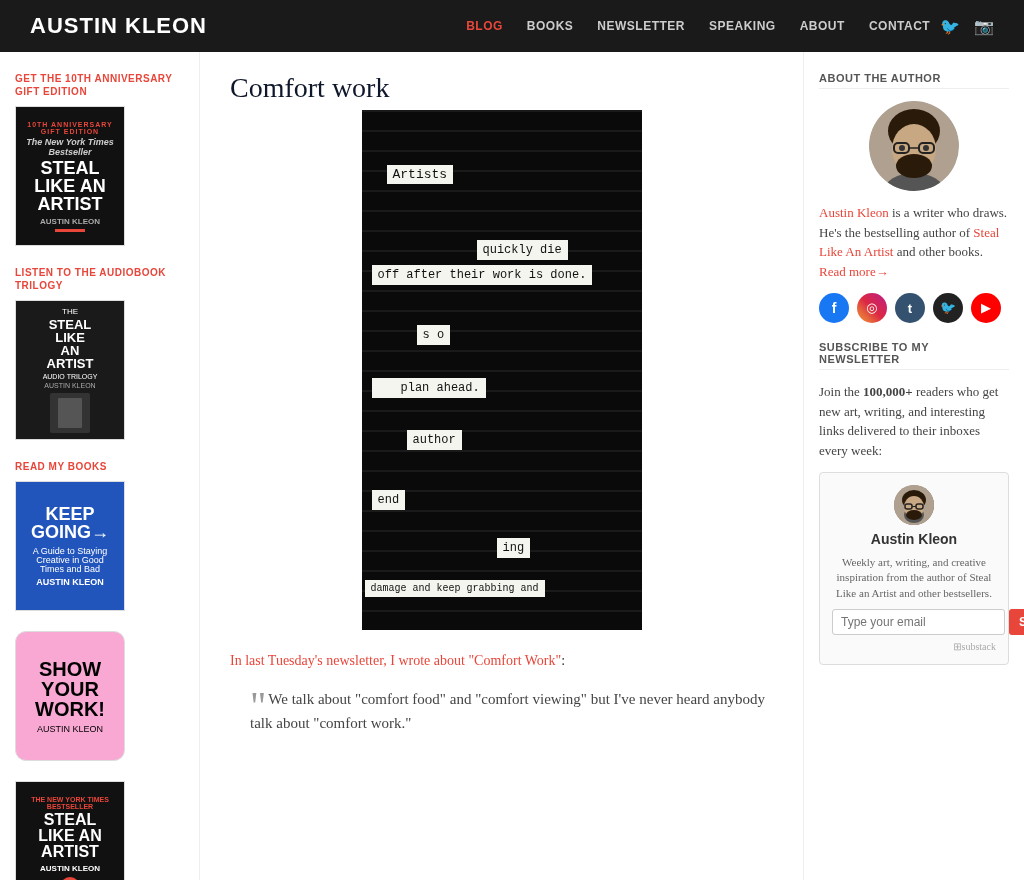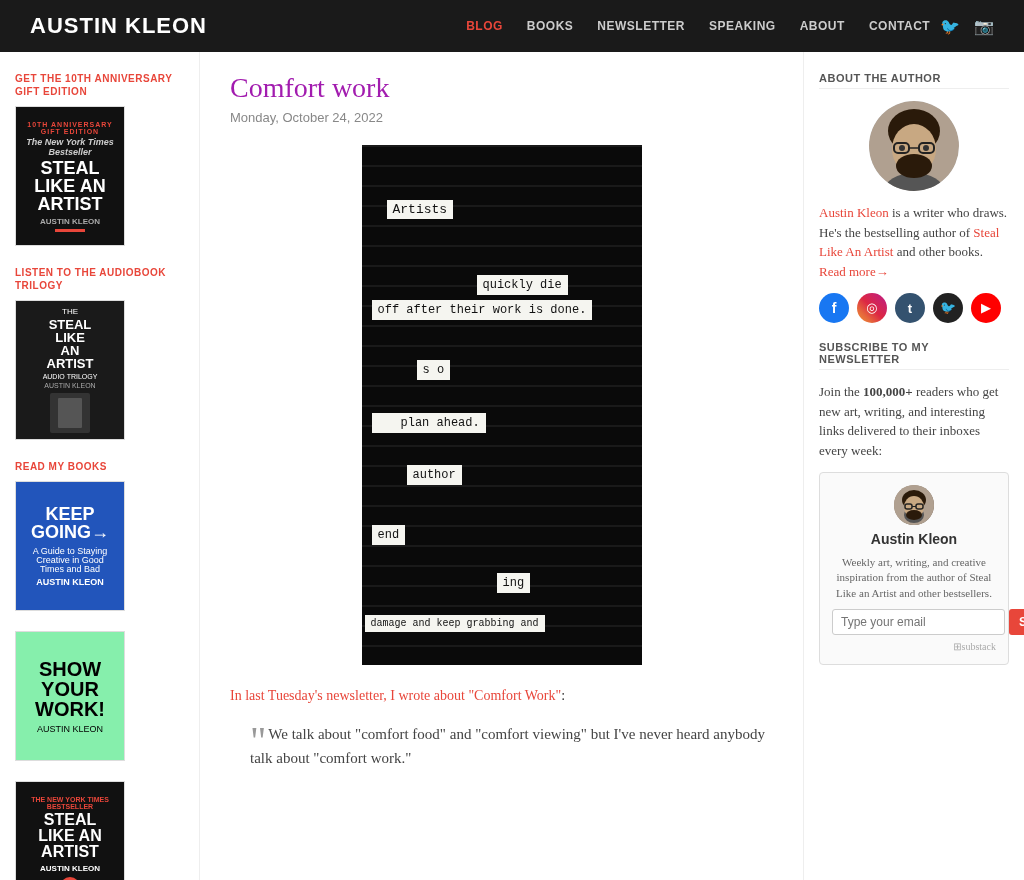--- a/index.html
+++ b/index.html
@@ -108,21 +108,21 @@
     
     #main {
       flex: 1;
       padding: 20px 30px;
       border-right: 1px solid #eee;
     }
     .post-title {
       font-family: Georgia, serif;
       font-size: 28px;
       font-weight: normal;
-      color: #a21caf;
+      color: #0f172a;
       margin-bottom: 6px;
     }
     .post-date {
       color: #888;
       font-size: 13px;
       margin-bottom: 20px;
       font-family: Arial, sans-serif;
     }
 
     
@@ -361,40 +361,39 @@
     <div class="sidebar-label" style="margin-top:12px;">Read My Books</div>
 
     <div class="book-cover" style="background:#2255bb;height:130px;">
       <div style="color:#fff;text-align:center;padding:8px;font-family:'Arial Black',sans-serif;font-size:18px;font-weight:900;line-height:1;">
         <div>KEEP<br>GOING→</div>
         <div style="font-size:9px;font-weight:normal;margin-top:6px;font-family:Arial,sans-serif;">A Guide to Staying Creative in Good Times and Bad</div>
         <div style="font-size:9px;margin-top:4px;font-family:Arial,sans-serif;">AUSTIN KLEON</div>
       </div>
     </div>
 
-    <div class="book-cover" style="background:#86efac;height:130px;">
+    <div class="book-cover" style="background:#f9a8d4;height:130px;border-radius:11px;">
       <div style="color:#000;text-align:center;padding:8px;font-family:'Arial Black',sans-serif;font-size:20px;font-weight:900;line-height:1;">
         <div>SHOW<br>YOUR<br>WORK!</div>
         <div style="font-size:9px;font-weight:normal;margin-top:6px;font-family:Arial,sans-serif;">AUSTIN KLEON</div>
       </div>
     </div>
 
     <div class="book-cover book-steal-2" style="background:#111;height:130px;">
       <div style="color:#fff;text-align:center;padding:5px;width:100%;font-family:'Arial Black',sans-serif;">
         <div style="font-size:7px;color:#e8463a;text-transform:uppercase;margin-bottom:2px;">The New York Times Bestseller</div>
         <div style="font-size:16px;font-weight:900;line-height:1;">STEAL<br>LIKE AN<br>ARTIST</div>
         <div style="font-size:8px;margin-top:4px;font-family:Arial,sans-serif;">AUSTIN KLEON</div>
         <div style="width:20px;height:20px;background:#e8463a;border-radius:50%;margin:4px auto 0;font-size:7px;display:flex;align-items:center;justify-content:center;">★</div>
       </div>
     </div>
   </div>
 
   <div id="main">
     <h1 class="post-title">Comfort work</h1>
-    <div class="post-date">Monday, October 24, 2022</div>
 
     <div class="blackout-poem">
       <div class="blackout-bg"></div>
       <div class="poem-word" style="top:55px;left:25px;">Artists</div>
       <div class="poem-phrase" style="top:130px;left:115px;">quickly die</div>
       <div class="poem-phrase" style="top:155px;left:10px;">off after their work is done.</div>
       <div class="poem-phrase" style="top:215px;left:55px;">s o</div>
       <div class="poem-phrase" style="top:268px;left:10px;padding-left:29px;">plan ahead.</div>
       <div class="poem-phrase" style="top:320px;left:45px;">author</div>
       <div class="poem-phrase" style="top:380px;left:10px;">end</div>

